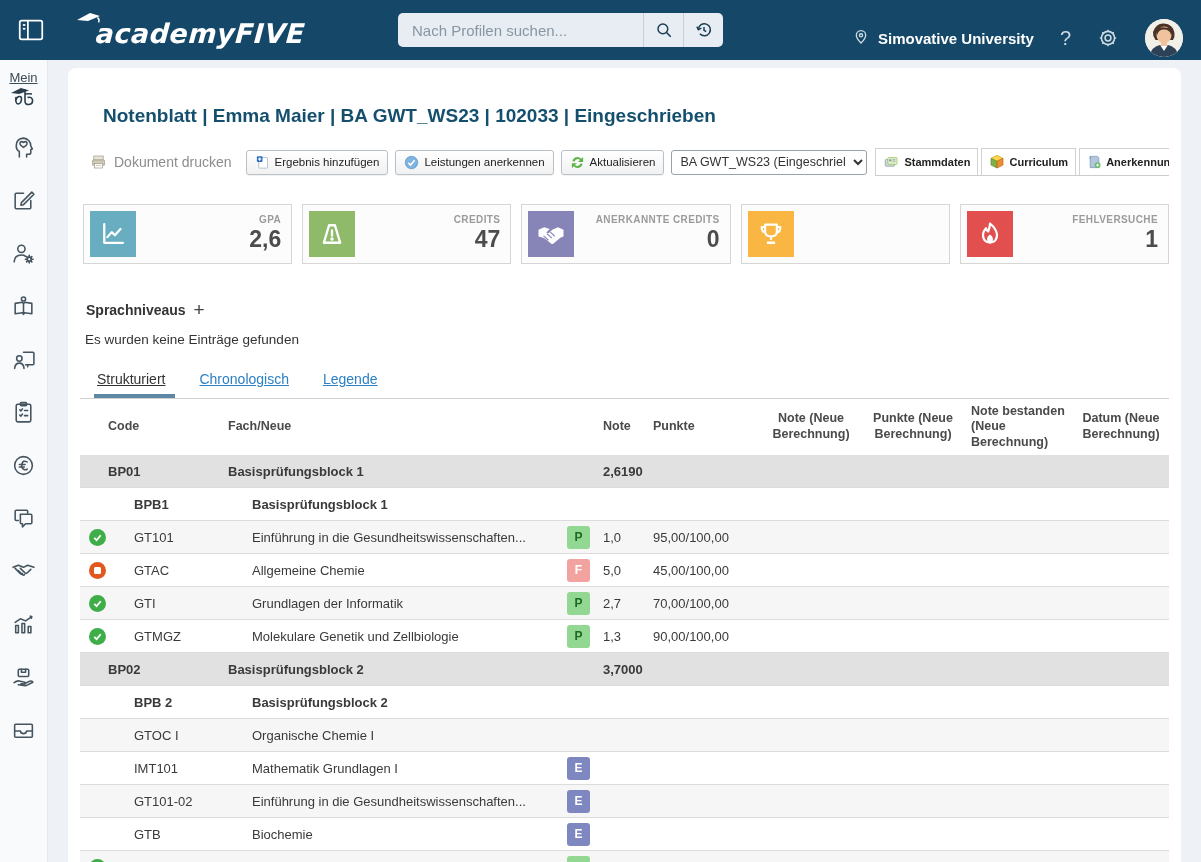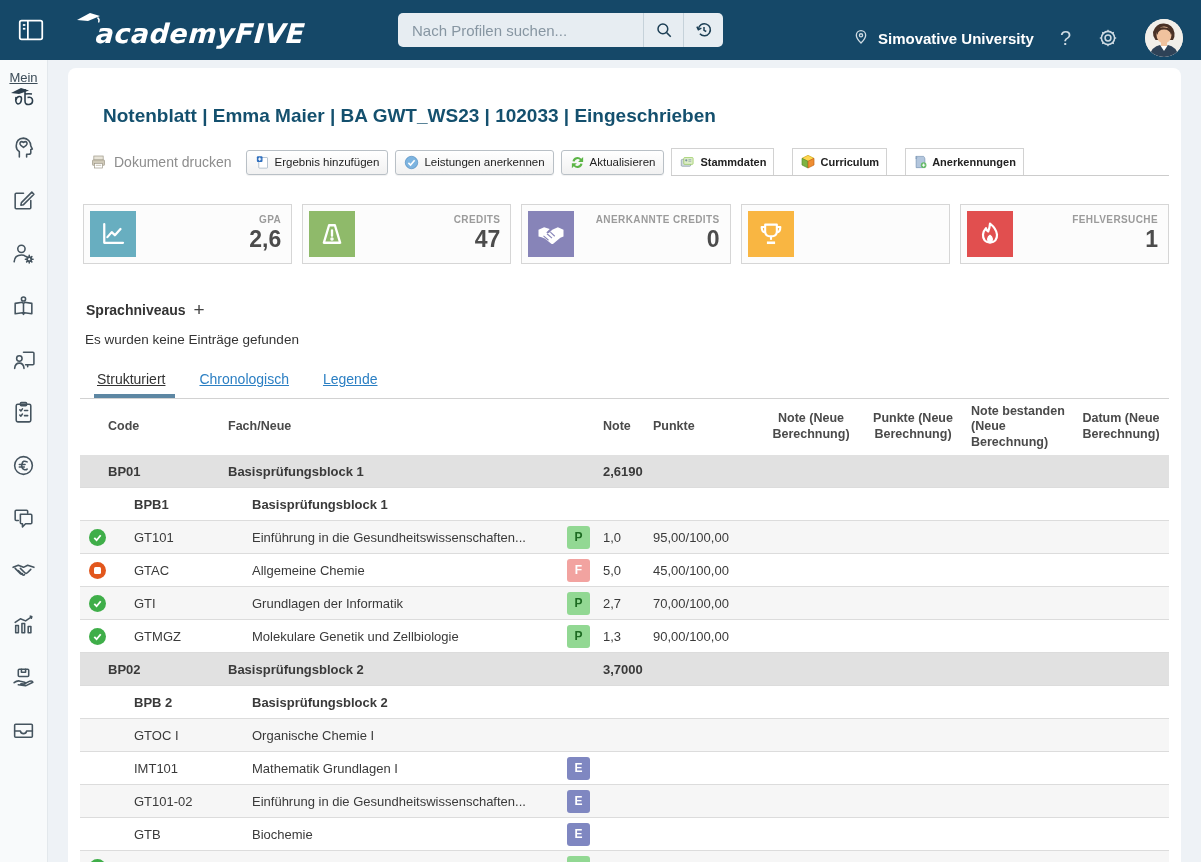--- a/index.html
+++ b/index.html
@@ -45,21 +45,21 @@
   .tb-print{ display:flex; align-items:center; gap:7px; color:#8d8d8d; font-size:14px; cursor:default; margin-right:14px;}
   .tb-btn{ display:flex; align-items:center; gap:5px; background:linear-gradient(#ffffff,#f1f1f1);
     border:1px solid #b9c0c6; border-radius:3px; padding:4px 8px; font-size:11.5px; color:#222;
     cursor:pointer; margin-right:7px; box-shadow:0 1px 1px rgba(0,0,0,.06); white-space:nowrap;}
   .tb-select{ height:25px; border:1px solid #9aa2a8; border-radius:3px; background:#fff;
     font-size:12.5px; color:#333; width:196px; padding:0 4px; margin-right:8px;
     font-family:"Liberation Sans",sans-serif; cursor:pointer;}
   .tab-strip{ display:flex; align-items:stretch; border-bottom:1px solid #ccc; height:28px; overflow:hidden; flex:1;}
   .rtab{ display:flex; align-items:center; gap:4px; background:#fff; border:1px solid #d2d2d2;
     border-bottom:none; padding:0 7px; font-size:11px; font-weight:700; color:#222;
-    cursor:pointer; margin-right:18px; white-space:nowrap;}
+    cursor:pointer; margin-right:3px; white-space:nowrap;}
 
   
   .stats{ display:flex; gap:10px; margin:28px 0 0 3px; align-items:flex-start;}
   .card{ width:236px; background:#fcfcfc; border:1px solid #d6d6d6; padding:6px; display:flex; gap:8px;}
   .card-ic{ width:46px; height:46px; flex:none; display:flex; align-items:center; justify-content:center;}
   .card-right{ flex:1; text-align:right; padding:2px 4px 0 0;}
   .card-label{ font-size:10px; letter-spacing:.4px; color:#9b9b9b; font-weight:700; line-height:1.3;}
   .card-value{ font-size:23px; font-weight:700; color:#4c4c4c; line-height:1.15;}
 
   
@@ -292,20 +292,23 @@
         </svg>
       <span>Leistungen anerkennen</span>
     </button>
     <button class="tb-btn">
       <svg width="15" height="15" viewBox="0 0 24 24" fill="#5cb546">
           <path d="M4 10 A8 8 0 0 1 18 6 L21 3 L21 11 L13 11 L16 8 A5 5 0 0 0 7.5 10.5Z"></path>
           <path d="M20 14 A8 8 0 0 1 6 18 L3 21 L3 13 L11 13 L8 16 A5 5 0 0 0 16.5 13.5Z"></path>
         </svg>
       <span>Aktualisieren</span>
     </button>
+    <select class="tb-select">
+      <option>BA GWT_WS23 (Eingeschriel</option>
+    </select>
     <div class="tab-strip" id="right-tabs">
         <div class="rtab">
           <span style="display: flex;">
             <svg width="17" height="15" viewBox="0 0 24 24">
               <rect x="2" y="7" width="15" height="11" rx="1.5" fill="#cfd8dc" stroke="#78909c"></rect>
               <rect x="6" y="4" width="15" height="11" rx="1.5" fill="#dcedc8" stroke="#8bc34a"></rect>
               <circle cx="10" cy="8.5" r="1.8" fill="#78909c"></circle>
               <line x1="13.5" y1="7.5" x2="18" y2="7.5" stroke="#78909c"></line>
               <line x1="13.5" y1="10" x2="18" y2="10" stroke="#78909c"></line>
             </svg>

